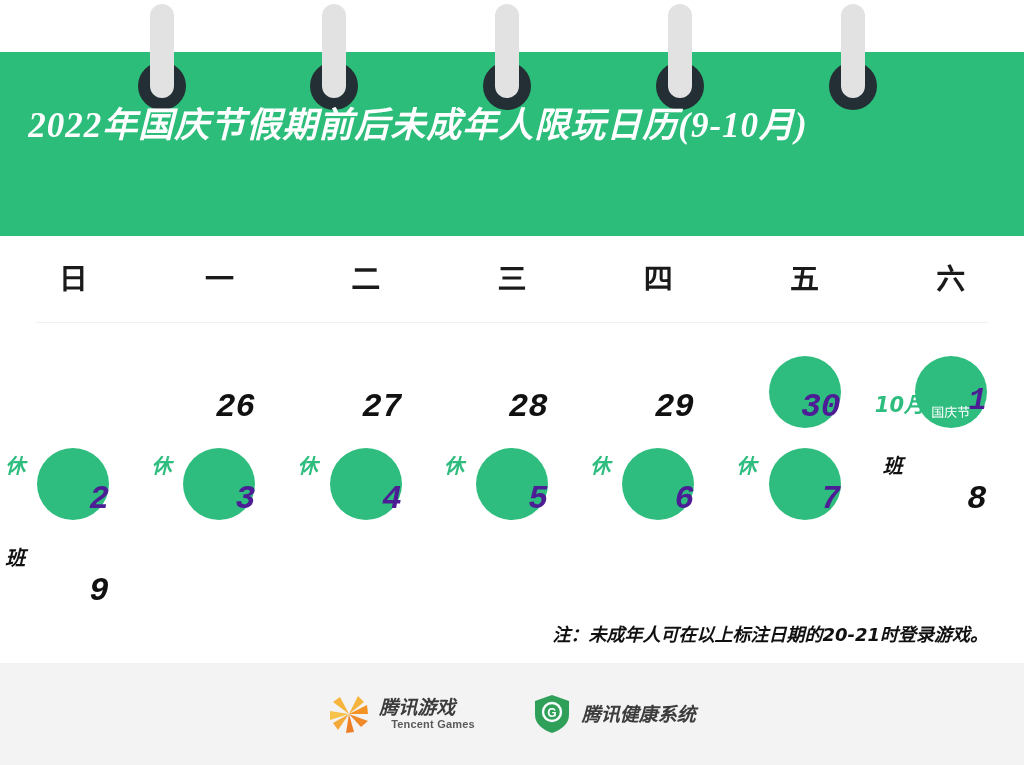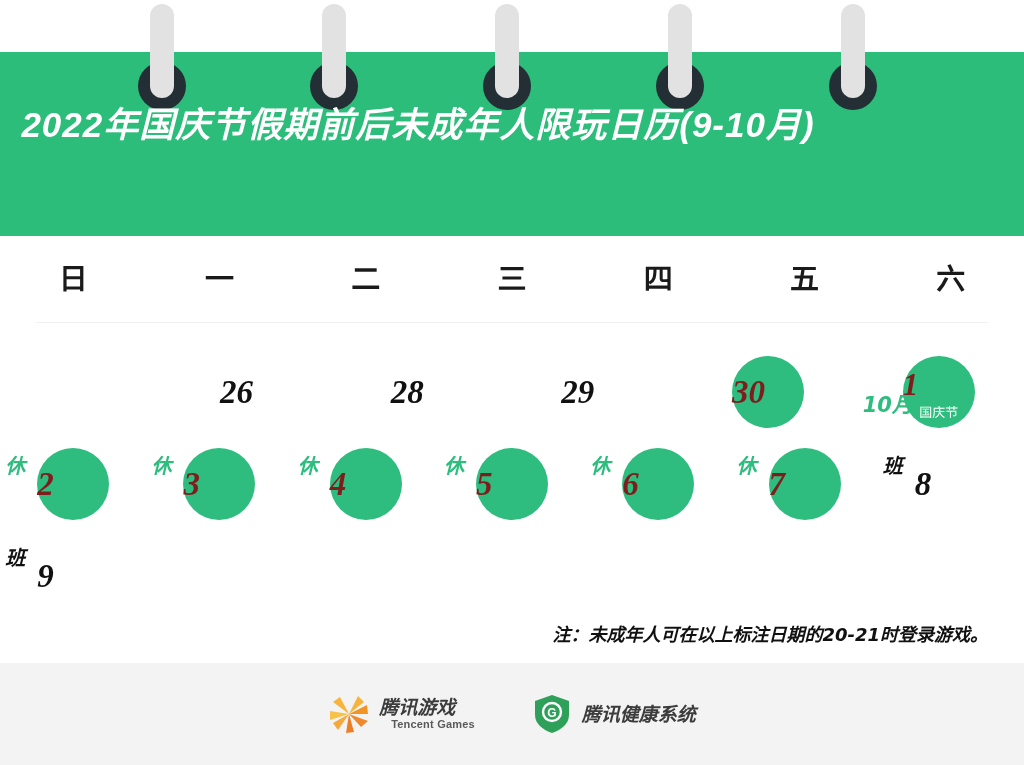--- a/index.html
+++ b/index.html
@@ -64,21 +64,21 @@
     position: absolute;
     left: 0;
     top: 96px;
     width: 836px;
     text-align: center;
     color: #ffffff;
     font-size: 35px;
     font-weight: bold;
     font-style: italic;
     letter-spacing: 1px;
-    font-family: Liberation Sans, sans-serif;
+    font-family: Liberation Serif, serif;
     z-index: 6;
     white-space: nowrap;
   }
 
   
   .calendar {
     position: absolute;
     left: 0;
     top: 236px;
     width: 1024px;
@@ -130,37 +130,37 @@
     position: absolute;
     left: 50%;
     top: 50%;
     transform: translate(-50%, -50%);
     width: 72px;
     height: 72px;
   }
   .daynum {
     position: absolute;
     left: 0;
-    top: 0;
+    top: 16px;
     width: 72px;
     height: 72px;
     line-height: 72px;
-    text-align: left;
+    text-align: right;
     font-size: 33px;
     font-weight: bold;
     font-style: italic;
     color: #111111;
-    font-family: Liberation Serif, serif;
+    font-family: Liberation Mono, monospace;
   }
   .cell.circled .cell-inner {
     border-radius: 50%;
     background: #2ebd7e;
   }
   .cell.circled .daynum {
-    color: #7f1d1d;
+    color: #4c1d95;
   }
   .cell.has-sub .daynum {
     line-height: 58px;
     font-size: 31px;
   }
   .sub-label {
     position: absolute;
     left: 0;
     bottom: 7px;
     width: 72px;
@@ -301,20 +301,25 @@
 
   <div class="divider"></div>
 
   <div class="week w1" id="week-0">
       <div class="cell">
         <div class="cell-inner"></div>
       </div>
       <div class="cell">
         <div class="cell-inner">
           <div class="daynum">26</div>
+        </div>
+      </div>
+      <div class="cell">
+        <div class="cell-inner">
+          <div class="daynum">27</div>
         </div>
       </div>
       <div class="cell">
         <div class="cell-inner">
           <div class="daynum">28</div>
         </div>
       </div>
       <div class="cell">
         <div class="cell-inner">
           <div class="daynum">29</div>

